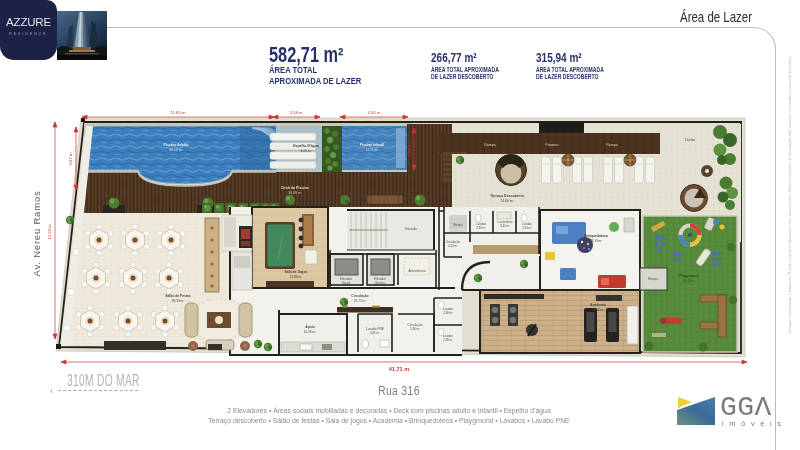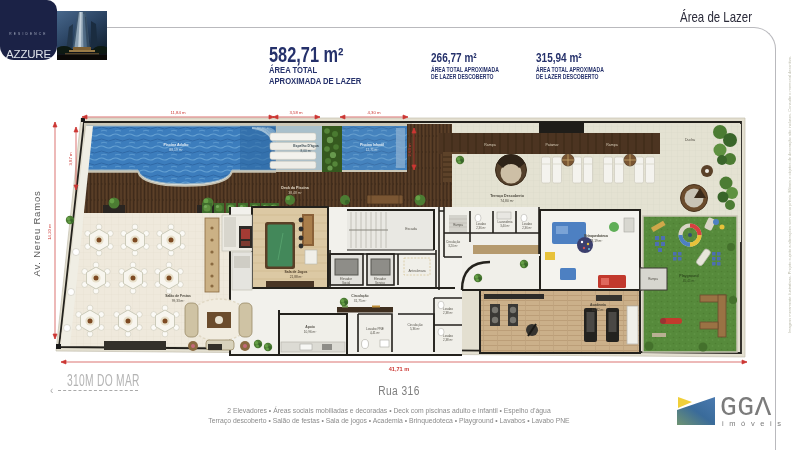--- a/index.html
+++ b/index.html
@@ -8,21 +8,21 @@
 .abs{position:absolute;}
 .navy{color:#25316b;}
 </style>
 </head>
 <body>
 <div id="page">
 
 <div class="abs" style="left:100px;top:27px;width:675px;height:423px;border-top:1px solid #b9b9bd;border-right:1px solid #b9b9bd;border-top-right-radius:22px;"></div>
 
 <div class="abs" style="left:0;top:0;width:57px;height:60px;background:#1b2246;border-radius:0 10px 14px 14px;"></div>
-<div class="abs" style="left:0;top:16px;width:57px;text-align:center;color:#dfe3ea;font-size:11.5px;letter-spacing:-0.2px;margin-top:32px;">AZZURE</div>
+<div class="abs" style="left:0;top:16px;width:57px;text-align:center;color:#dfe3ea;font-size:11.5px;letter-spacing:-0.2px;">AZZURE</div>
 <div class="abs" style="left:0;top:32px;width:57px;text-align:center;color:#aab1c4;font-size:3.2px;letter-spacing:2.2px;">RESIDENCE</div>
 
 <svg class="abs" style="left:57px;top:11px;" width="50" height="49" viewBox="0 0 50 49">
   <defs>
     <linearGradient id="sky" x1="0" y1="0" x2="0.7" y2="1">
       <stop offset="0" stop-color="#48688c"></stop>
           <stop offset="0.5" stop-color="#2a4362"></stop>
           <stop offset="1" stop-color="#12202f"></stop>
     </linearGradient>
     <linearGradient id="bld" x1="0" y1="0" x2="1" y2="0">

